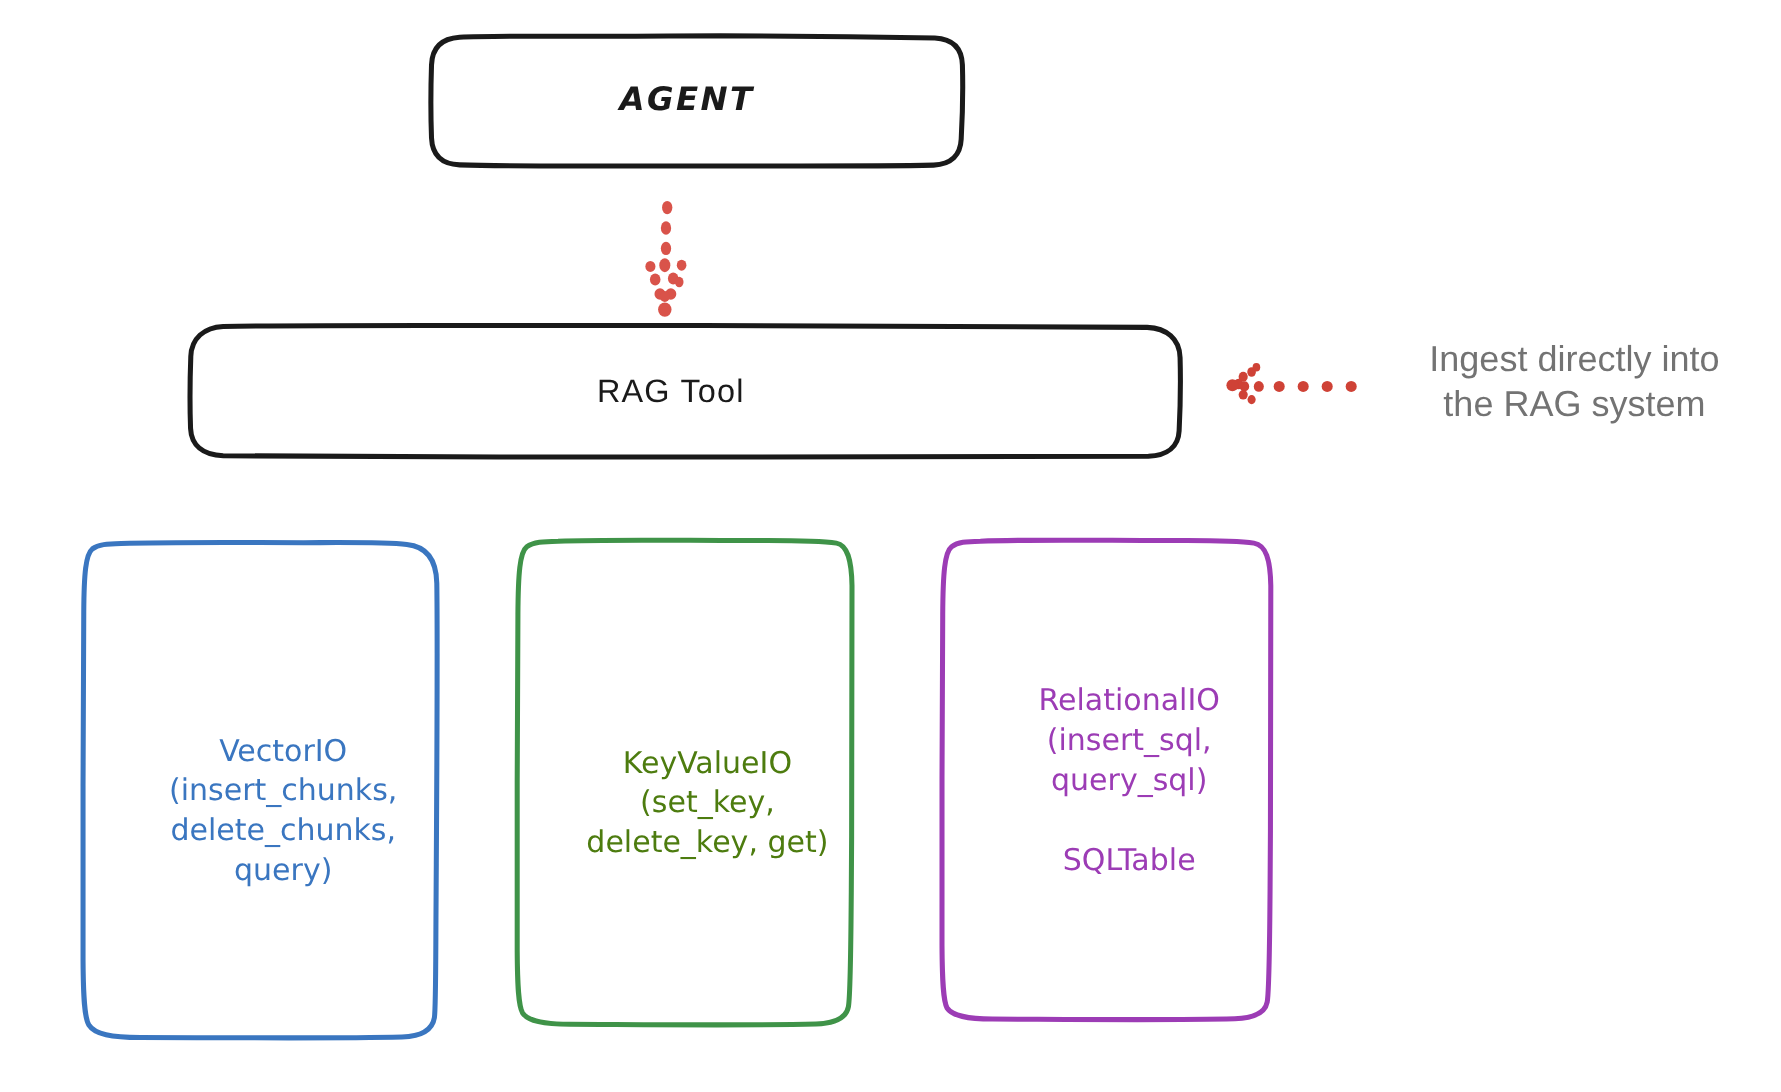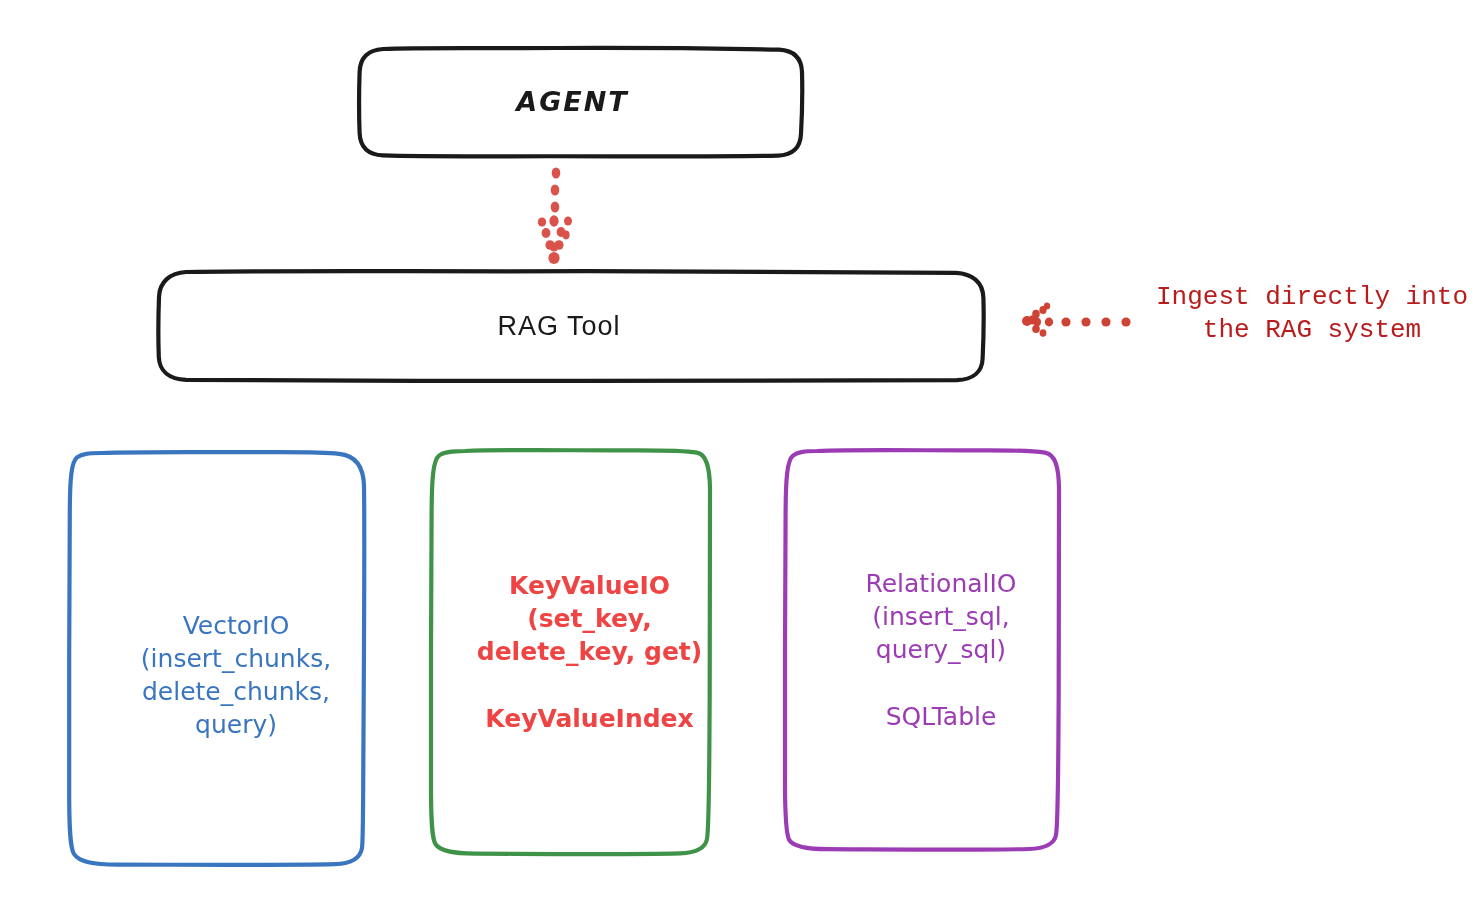--- a/index.html
+++ b/index.html
@@ -38,21 +38,21 @@
   .label {
     position: relative;
     z-index: 2;
     line-height: 1.22;
     white-space: pre-line;
     letter-spacing: 0.4px;
   }
 
   
   #agent-box {
-    left: 357px; top: 46px; width: 447px; height: 113px;
+    left: 357px; top: 28px; width: 447px; height: 113px;
   }
   #agent-box .label {
     font-family: "DejaVu Sans", sans-serif;
     font-style: italic;
     font-weight: 700;
     font-size: 27px;
     color: #1a1a1a;
     letter-spacing: 2px;
     transform: translateX(-8px);
   }
@@ -84,38 +84,38 @@
     white-space: pre-line;
     text-align: center;
     padding: 0 6px;
     margin-left: 38px;
   }
   .leaf-sub {
     display: block;
     margin-top: 34px;
   }
   #vector-box  .leaf-label { color: #3a76c0; }
-  #keyvalue-box .leaf-label { color: #ef4444; font-weight: bold; }
+  #keyvalue-box .leaf-label { color: #4d7c0f; }
   #sql-box      .leaf-label { color: #9c3cb5; }
 
   
   .arrow-layer {
     position: absolute;
     left: 0; top: 0; width: 1484px; height: 910px;
     pointer-events: none;
   }
   #annotation-text {
     position: absolute;
     left: 1147px;
     top: 281px;
     width: 330px;
-    font-family: Liberation Mono, monospace;
-    font-size: 26px;
+    font-family: Liberation Sans, sans-serif;
+    font-size: 30px;
     line-height: 1.28;
-    color: #b91c1c;
+    color: #737373;
     white-space: pre-line;
     text-align: center;
   }
 </style>
 </head>
 <body>
 
 <div id="canvas">
 
   <div class="node" id="agent-box">
@@ -189,21 +189,20 @@
                  C3,390 2.2,374 2,344
                  C1.6,266 2.2,142 2.6,64
                  C2.8,30 4.2,12 10,7.6
                  C15.4,3.6 24,3.2 36,3 Z" fill="none" stroke="#3f9348" stroke-width="4.2" stroke-linecap="round"></path>
       </svg>
     </span>
     <div class="leaf-label">
       <span>KeyValueIO
 (set_key,
 delete_key, get)</span>
-      <span class="leaf-sub">KeyValueIndex</span>
     </div>
   </div>
 
   <div class="node" id="sql-box">
     <span class="sketch-border">
       <svg viewBox="0 0 278 403" preserveAspectRatio="none">
         <path d="M34,3 C78,1.2 148,2.6 196,2.4 C232,2.2 252,3 262,4.6
                  C272,6.4 275.6,18 276,40
                  C276.6,94 276,198 275.4,292
                  C275,348 274.6,378 273,387

